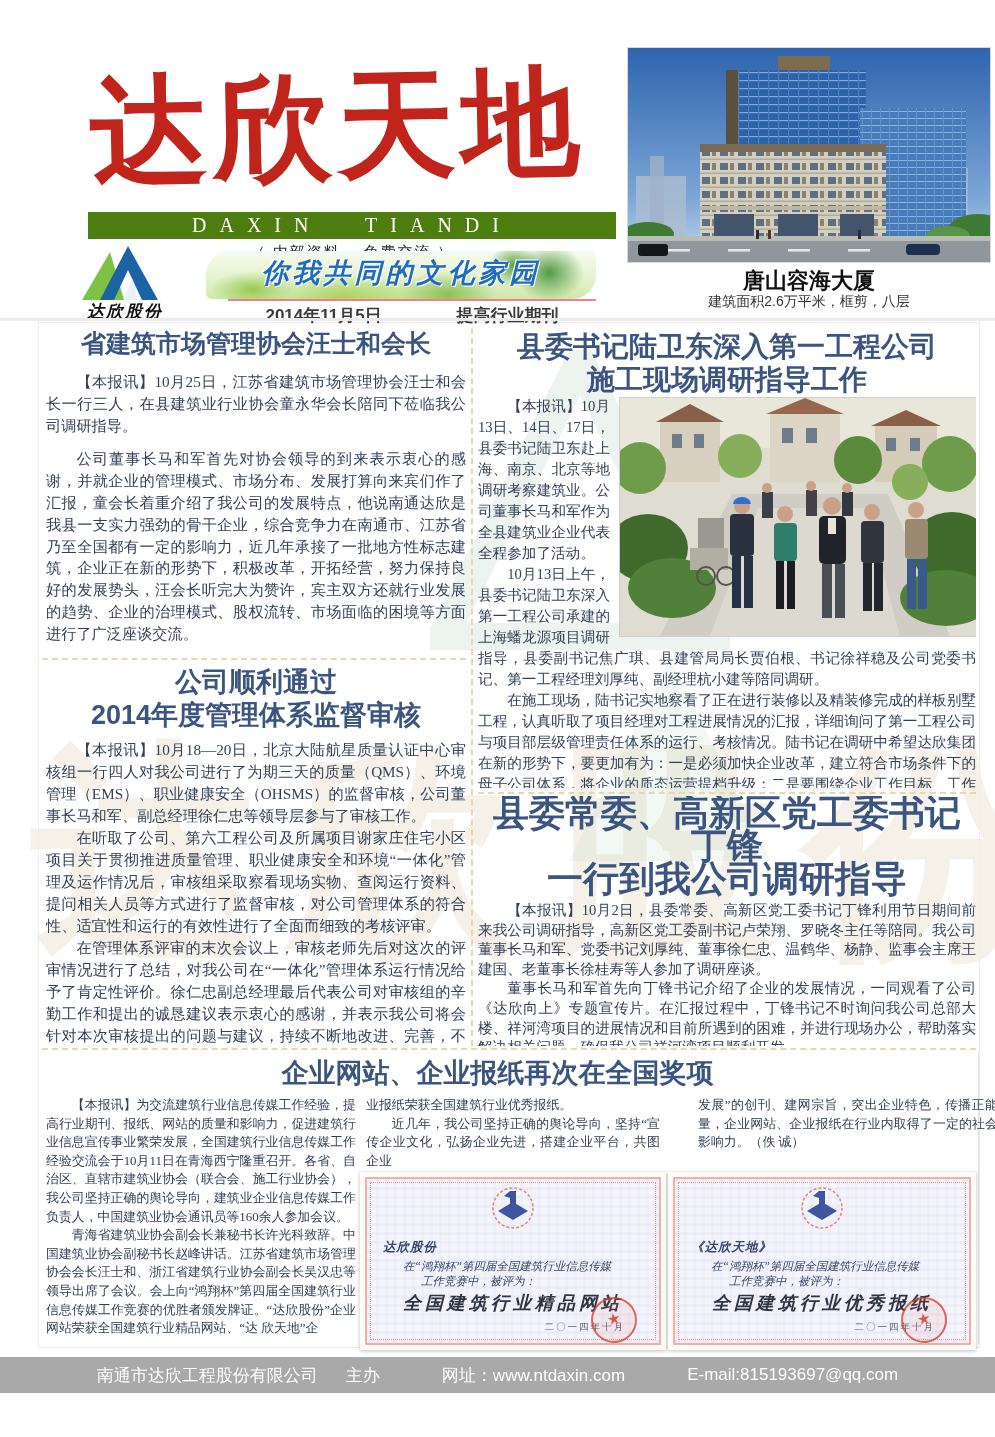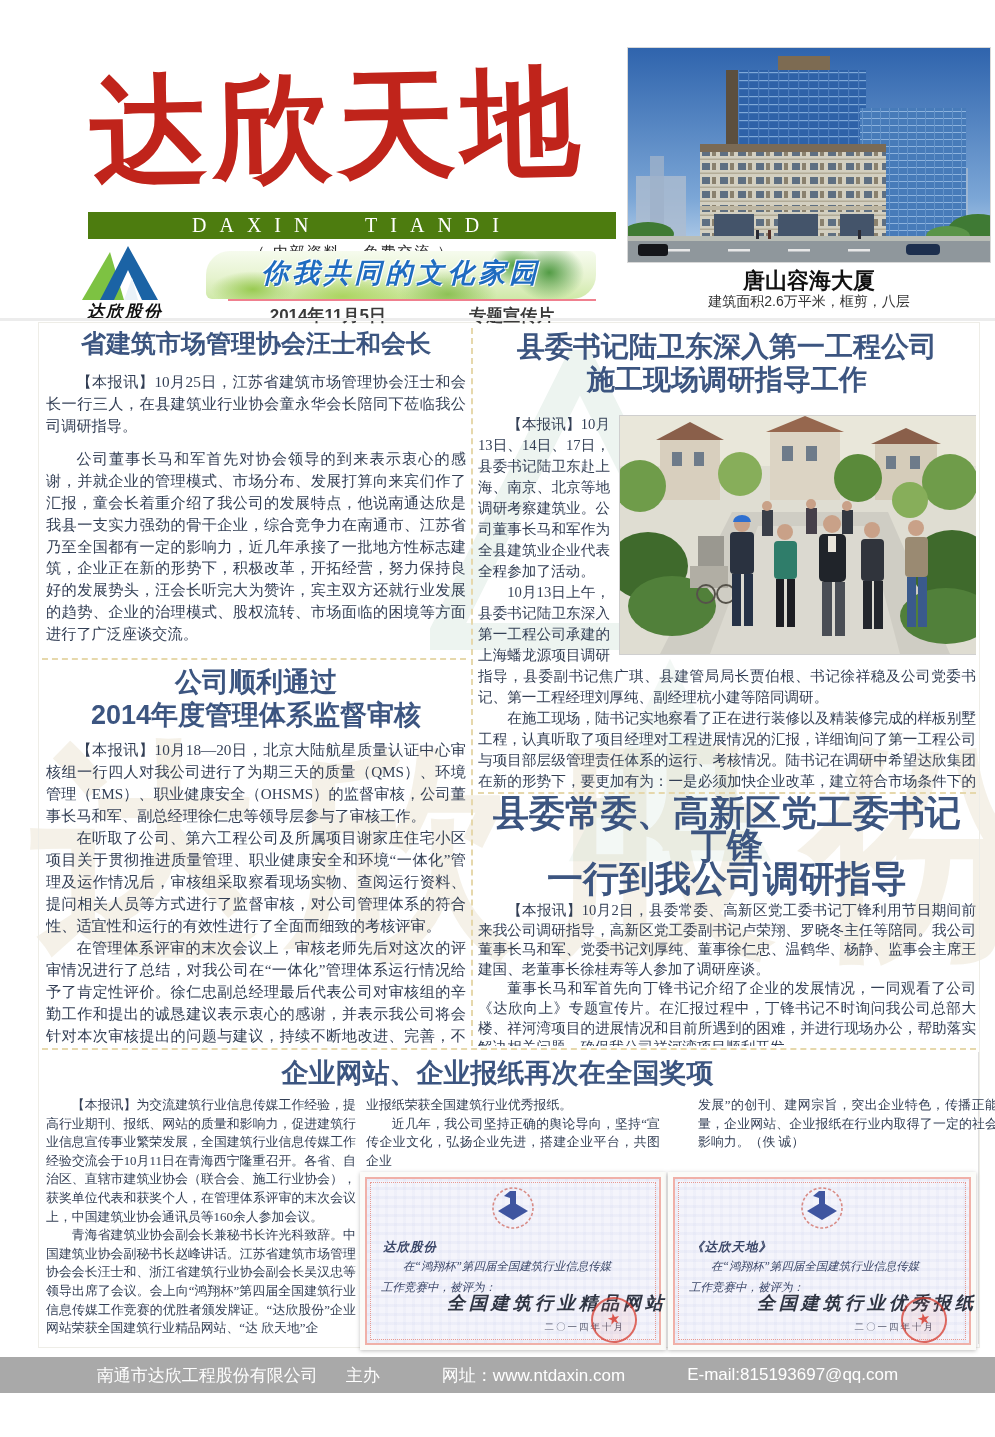--- a/index.html
+++ b/index.html
@@ -67,21 +67,21 @@
   .a1 .bodywrap{margin-top:7px;}
 
   .a2{left:46px;top:666px;width:420px;height:380px;overflow:hidden;z-index:2;}
   .a2 .headline{font-size:27px;line-height:33px;}
   .a2 .body-p{font-size:15.2px;line-height:22px;}
   .a2 .bodywrap{margin-top:7px;}
 
   .a3{left:478px;top:330px;width:498px;height:458px;overflow:hidden;z-index:2;}
   .a3 .headline{font-size:28px;line-height:33px;}
   .a3 .body-p{font-size:14.6px;line-height:21px;}
-  .a3 .bodywrap{margin-top:18px;}
+  .a3 .bodywrap{margin-top:0;}
   .a3-photo{float:right;width:356px;height:238px;margin:2px 0 6px 10px;box-shadow:0 0 0 1px #cfcfcf;}
 
   .a4{left:478px;top:796px;width:498px;height:250px;overflow:hidden;z-index:2;}
   .a4 .headline{font-size:36px;line-height:33px;}
   .a4 .body-p{font-size:14.6px;line-height:19.6px;}
   .a4 .bodywrap{margin-top:6px;}
 
   .a5-title{left:45px;top:1056px;width:905px;text-align:center;font-size:27px;line-height:34px;z-index:2;}
   .a5col{z-index:2;overflow:hidden;}
   .a5col .body-p{font-size:12.9px;line-height:18.6px;}
@@ -99,23 +99,23 @@
         repeating-linear-gradient(0deg, rgba(190,198,232,.14) 0 3px, rgba(255,255,255,0) 3px 9px),
         repeating-linear-gradient(90deg, rgba(190,198,232,.10) 0 3px, rgba(255,255,255,0) 3px 9px),
         #f4f4fb;}
   .cert1{left:360px;top:1172px;width:296px;height:168px;}
   .cert2{left:668px;top:1172px;width:298px;height:168px;}
   .cert-emblem{position:absolute;left:50%;top:6px;transform:translateX(-50%);}
   .cert-recipient{position:absolute;left:16px;top:60px;font-size:12.5px;font-weight:bold;color:#3a4668;
       font-style:italic;letter-spacing:1px;}
   .cert-line{position:absolute;left:14px;width:240px;font-size:11.5px;color:#3a4668;font-style:italic;}
   .cert-l1{top:80px;left:36px;}
-  .cert-l2{top:101px;}
-  .cert-award{position:absolute;left:0;top:112px;width:100%;text-align:right;font-size:18px;
-      font-weight:bold;color:#2e3442;letter-spacing:4px;font-style:italic;margin-left:8px;}
+  .cert-l2{top:95px;margin-left:40px;}
+  .cert-award{position:absolute;left:0;top:112px;width:100%;text-align:center;font-size:18px;
+      font-weight:bold;color:#2e3442;letter-spacing:4px;font-style:italic;}
   .cert-date{position:absolute;right:34px;top:142px;font-size:9.5px;color:#55596e;letter-spacing:2px;}
   .cert-seal{position:absolute;right:22px;top:118px;width:42px;height:42px;border-radius:50%;
       border:2px solid rgba(214,60,48,.75);color:rgba(214,60,48,.85);text-align:center;
       line-height:40px;font-size:15px;transform:rotate(-12deg);background:rgba(240,120,110,.10);}
 
   
   .footer{left:0;top:1357px;width:995px;height:36px;background:#a9a9a9;display:flex;align-items:center;
       justify-content:center;gap:0;color:#fff;font-family:"Liberation Sans",sans-serif;font-size:17px;z-index:2;}
   .footer span{white-space:nowrap;}
   .fgap-s{width:28px;}
@@ -144,21 +144,21 @@
     <polygon points="44,56 52,34 58,56" fill="#eaf2f8"></polygon>
   </svg>
   <div class="abs logo-text">达欣股份</div>
 
   <div class="abs banner">
     <div class="banner-slogan">你我共同的文化家园</div>
   </div>
   <div class="abs banner-underline"></div>
   <div class="abs dateline">
     <span>2014年11月5日</span>
-    <span>专题宣传片</span>
+    <span>提高行业期刊</span>
   </div>
 
   <svg class="abs building-photo" viewBox="0 0 362 214" preserveAspectRatio="none">
     <defs>
       <linearGradient id="sky" x1="0" y1="0" x2="0" y2="1">
         <stop offset="0" stop-color="#2f64ad"></stop>
           <stop offset="0.7" stop-color="#7ba6d6"></stop>
           <stop offset="1" stop-color="#c4d9ee"></stop>
       </linearGradient>
       <pattern id="glass" width="10" height="8" patternUnits="userSpaceOnUse">
@@ -327,21 +327,21 @@
     <div class="bodywrap">
       <p class="body-p">【本报讯】10月2日，县委常委、高新区党工委书记丁锋利用节日期间前来我公司调研指导，高新区党工委副书记卢荣翔、罗晓冬主任等陪同。我公司董事长马和军、党委书记刘厚纯、董事徐仁忠、温鹤华、杨静、监事会主席王建国、老董事长徐桂寿等人参加了调研座谈。</p>
       <p class="body-p">董事长马和军首先向丁锋书记介绍了企业的发展情况，一同观看了公司《达欣向上》专题宣传片。在汇报过程中，丁锋书记不时询问我公司总部大楼、祥河湾项目的进展情况和目前所遇到的困难，并进行现场办公，帮助落实解决相关问题，确保我公司祥河湾项目顺利开发。</p>
       <p class="body-p">丁锋书记在听取汇报后，肯定了我公司以建筑施工为主业、实现多元化发展的模式，希望南通达欣紧紧围绕“建筑产业化、市场专业化、竞争品质化、机制多元化”的企业发展方向，争做高新区的建筑标杆企业，进一步将企业做大做强。（陈春红）</p>
     </div>
   </div>
 
   <h2 class="abs headline a5-title">企业网站、企业报纸再次在全国奖项</h2>
 
   <div class="abs a5col a5c1">
-    <p class="body-p">【本报讯】为交流建筑行业信息传媒工作经验，提高行业期刊、报纸、网站的质量和影响力，促进建筑行业信息宣传事业繁荣发展，全国建筑行业信息传媒工作经验交流会于10月11日在青海西宁隆重召开。各省、自治区、直辖市建筑业协会（联合会、施工行业协会），获奖单位代表和获奖个人，在管理体系评审的末次会议上，中国建筑业协会通讯员等160余人参加会议。</p>
+    <p class="body-p">【本报讯】为交流建筑行业信息传媒工作经验，提高行业期刊、报纸、网站的质量和影响力，促进建筑行业信息宣传事业繁荣发展，全国建筑行业信息传媒工作经验交流会于10月11日在青海西宁隆重召开。各省、自治区、直辖市建筑业协会（联合会、施工行业协会），我公司坚持正确的舆论导向，建筑业企业信息传媒工作负责人，中国建筑业协会通讯员等160余人参加会议。</p>
     <p class="body-p">青海省建筑业协会副会长兼秘书长许光科致辞。中国建筑业协会副秘书长赵峰讲话。江苏省建筑市场管理协会会长汪士和、浙江省建筑行业协会副会长吴汉忠等领导出席了会议。会上向“鸿翔杯”第四届全国建筑行业信息传媒工作竞赛的优胜者颁发牌证。“达欣股份”企业网站荣获全国建筑行业精品网站、“达 欣天地”企</p>
   </div>
   <div class="abs a5col a5c2">
     <p class="body-p noindent">业报纸荣获全国建筑行业优秀报纸。</p>
     <p class="body-p">近几年，我公司坚持正确的舆论导向，坚持“宣传企业文化，弘扬企业先进，搭建企业平台，共图企业</p>
   </div>
   <div class="abs a5col a5c3">
     <p class="body-p noindent">发展”的创刊、建网宗旨，突出企业特色，传播正能量，企业网站、企业报纸在行业内取得了一定的社会影响力。（佚 诚）</p>
   </div>
 

